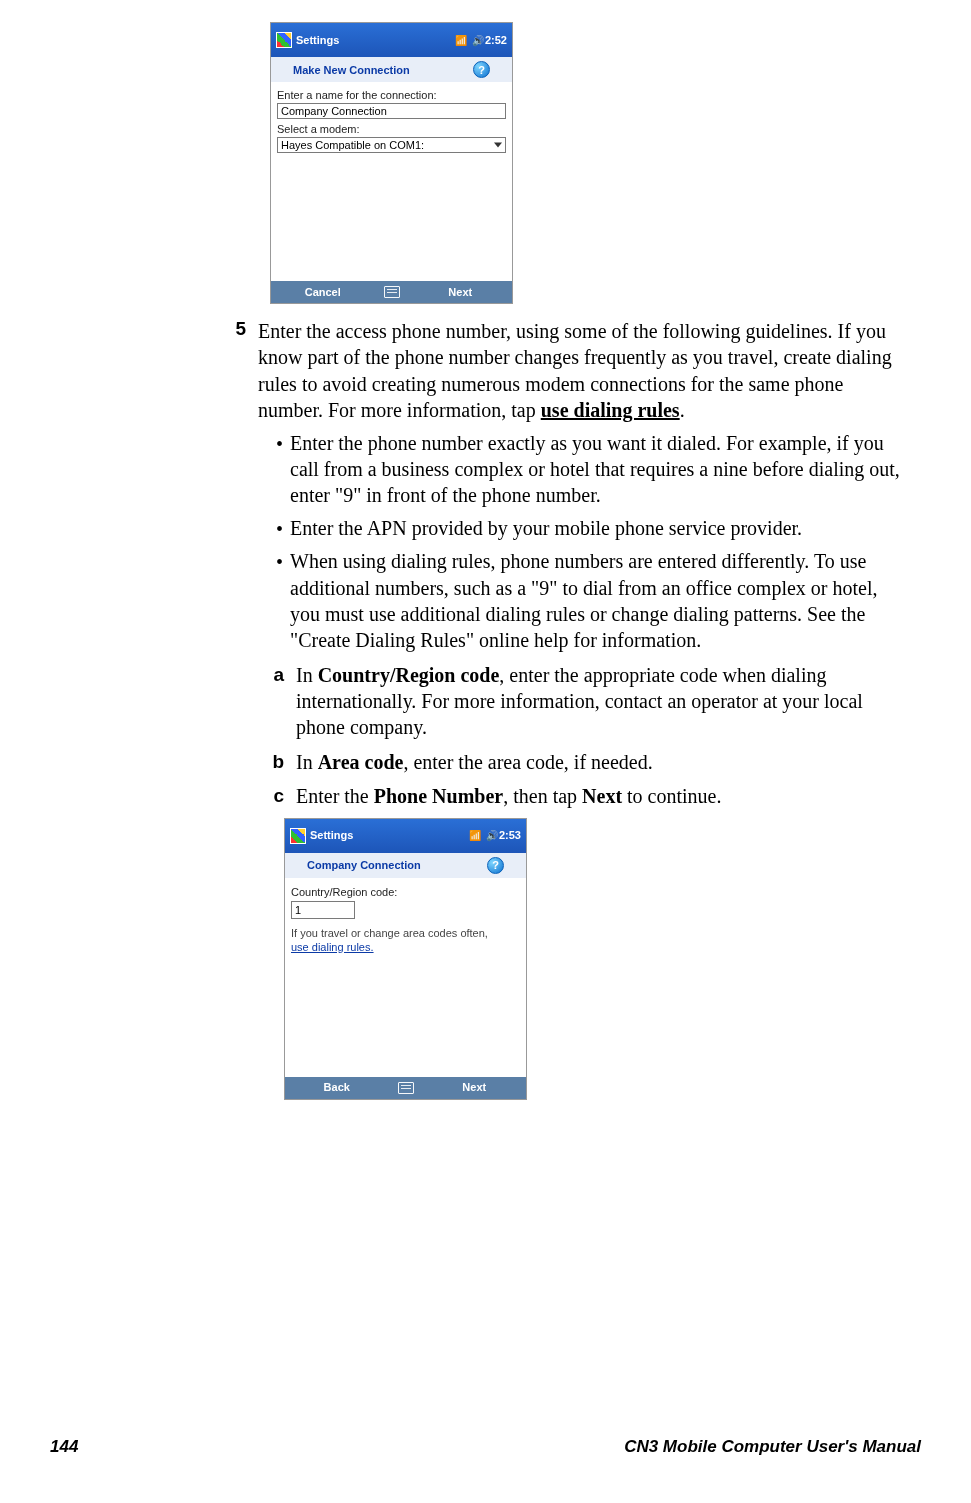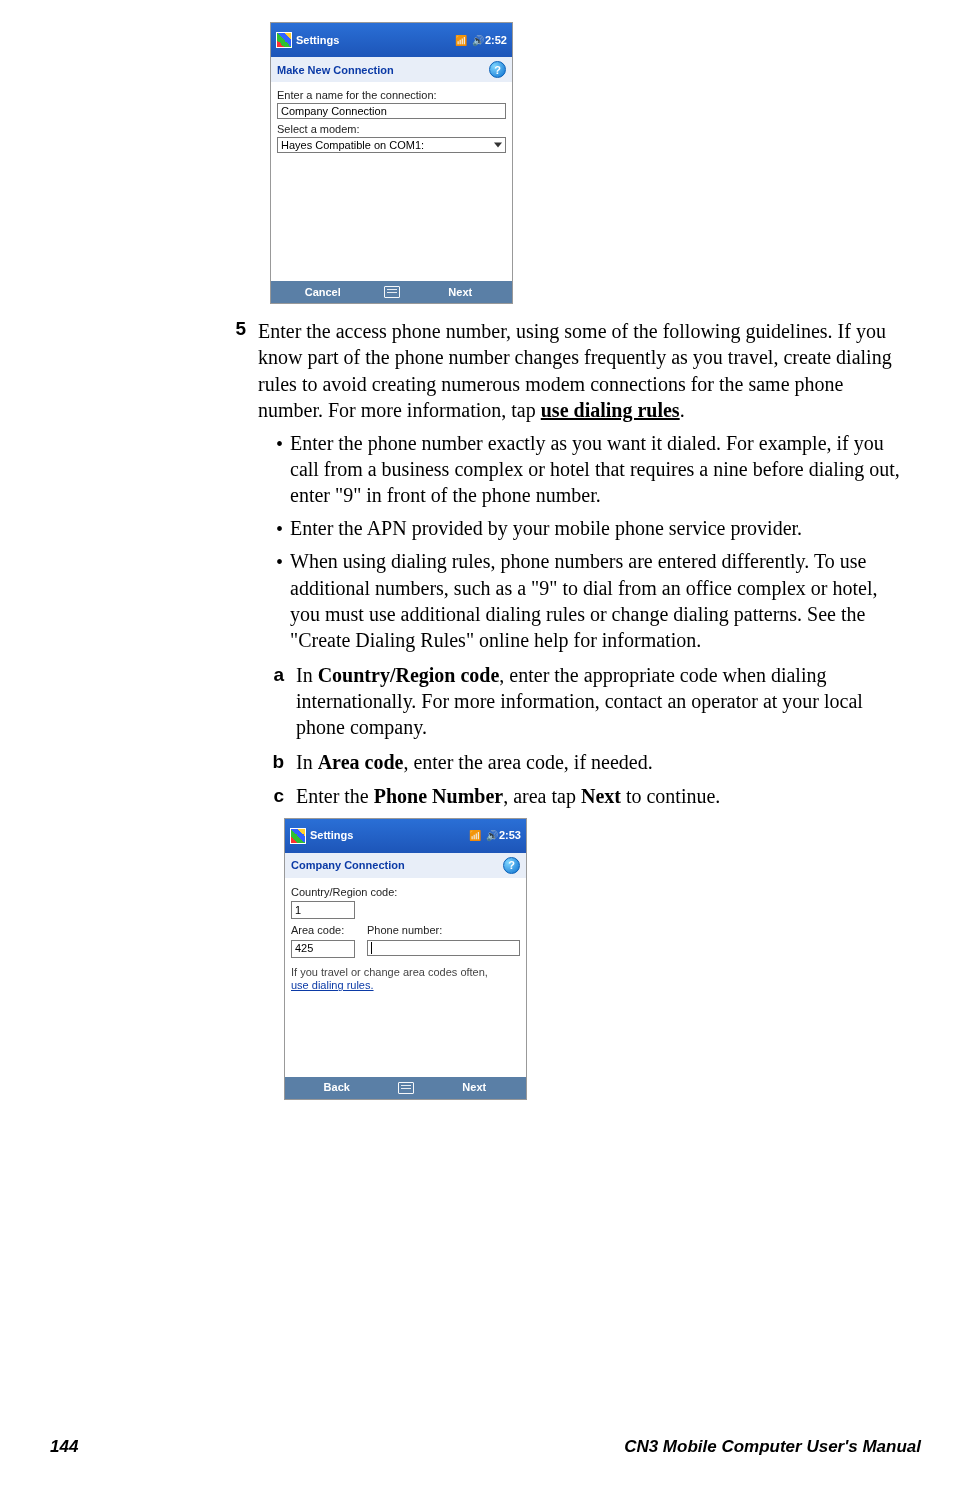--- a/index.html
+++ b/index.html
@@ -54,21 +54,21 @@
     background: linear-gradient(45deg,#ff3030 0 25%,#30c030 25% 50%,#3060ff 50% 75%,#ffd030 75% 100%);
     border: 1px solid #fff;
     margin-right: 4px;
   }
   .shot-top .spacer { flex: 1; }
   .shot-top .stat { opacity: .95; font-size: 10px; letter-spacing: .5px; }
   .shot-sub {
     background: #e8eef8;
     color: #0b3aa6;
     font-weight: bold;
-    padding: 4px 6px;
+    padding: 4px 22px;
     display: flex;
     align-items: center;
     gap: 6px;
   }
   .shot-sub .help {
     width: 15px; height: 15px;
     border-radius: 50%;
     background: radial-gradient(circle at 30% 30%, #7fd6ff, #0b6fcf);
     color: #fff;
     font-weight: bold;
@@ -287,21 +287,21 @@
         <div class="sub-item">
           <div class="smarker">b</div>
           <div class="sbody">
             <span>In </span><span class="bold">Area code</span><span>, enter the area code, if needed.</span>
           </div>
         </div>
 
         <div class="sub-item">
           <div class="smarker">c</div>
           <div class="sbody">
-            <span>Enter the </span><span class="bold">Phone Number</span><span>, area tap </span><span class="bold">Next</span><span> to continue.</span>
+            <span>Enter the </span><span class="bold">Phone Number</span><span>, then tap </span><span class="bold">Next</span><span> to continue.</span>
           </div>
         </div>
 
         
         <div class="shot-wrap" style="margin-left:26px; margin-top:4px;">
           <div class="shot">
             <div class="shot-top">
               <span class="flag"></span>
               <span>Settings</span>
               <span class="spacer"></span>
@@ -311,34 +311,20 @@
             <div class="shot-sub">
               <span>Company Connection</span>
               <span class="help">?</span>
             </div>
             <div class="shot-body" style="min-height:192px">
               <div class="shot-label">Country/Region code:</div>
               <div class="shot-input shot-small">
                   <span>1</span>
                 </div>
 
-              <div class="shot-row">
-                <div class="shot-col">
-                  <div class="shot-label">Area code:</div>
-                  <div class="shot-input shot-small">
-                      <span>425</span>
-                    </div>
-                </div>
-                <div class="shot-col" style="flex:1">
-                  <div class="shot-label">Phone number:</div>
-                  <div class="shot-input" style="width:100%; box-sizing:border-box;">
-                      <span class="cursor"></span>
-                    </div>
-                </div>
-              </div>
 
               <div class="hint">
                 <span>If you travel or change area codes often,</span><br>
                 <a>use dialing rules.</a>
               </div>
             </div>
             <div class="shot-menu">
               <div class="mitem">Back</div>
               <div class="kbd">
                   <span class="kbd-icon"></span>

